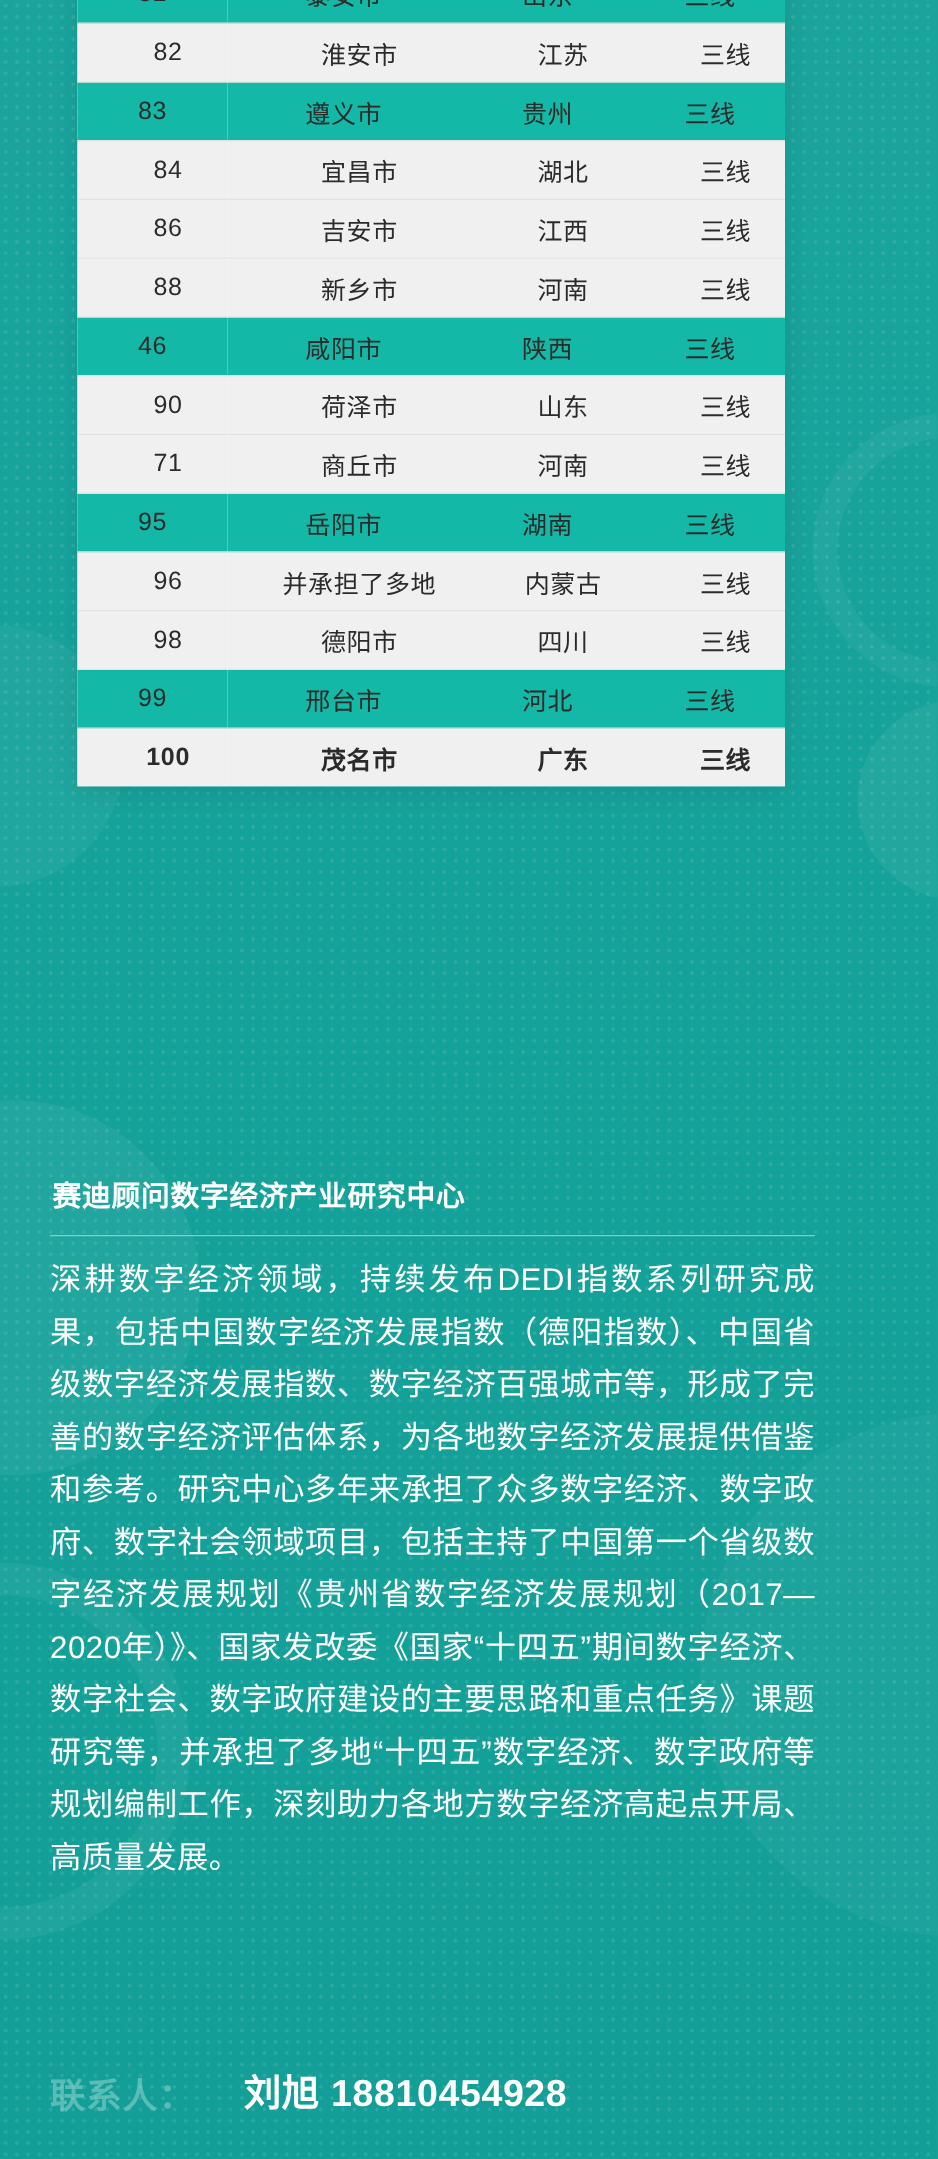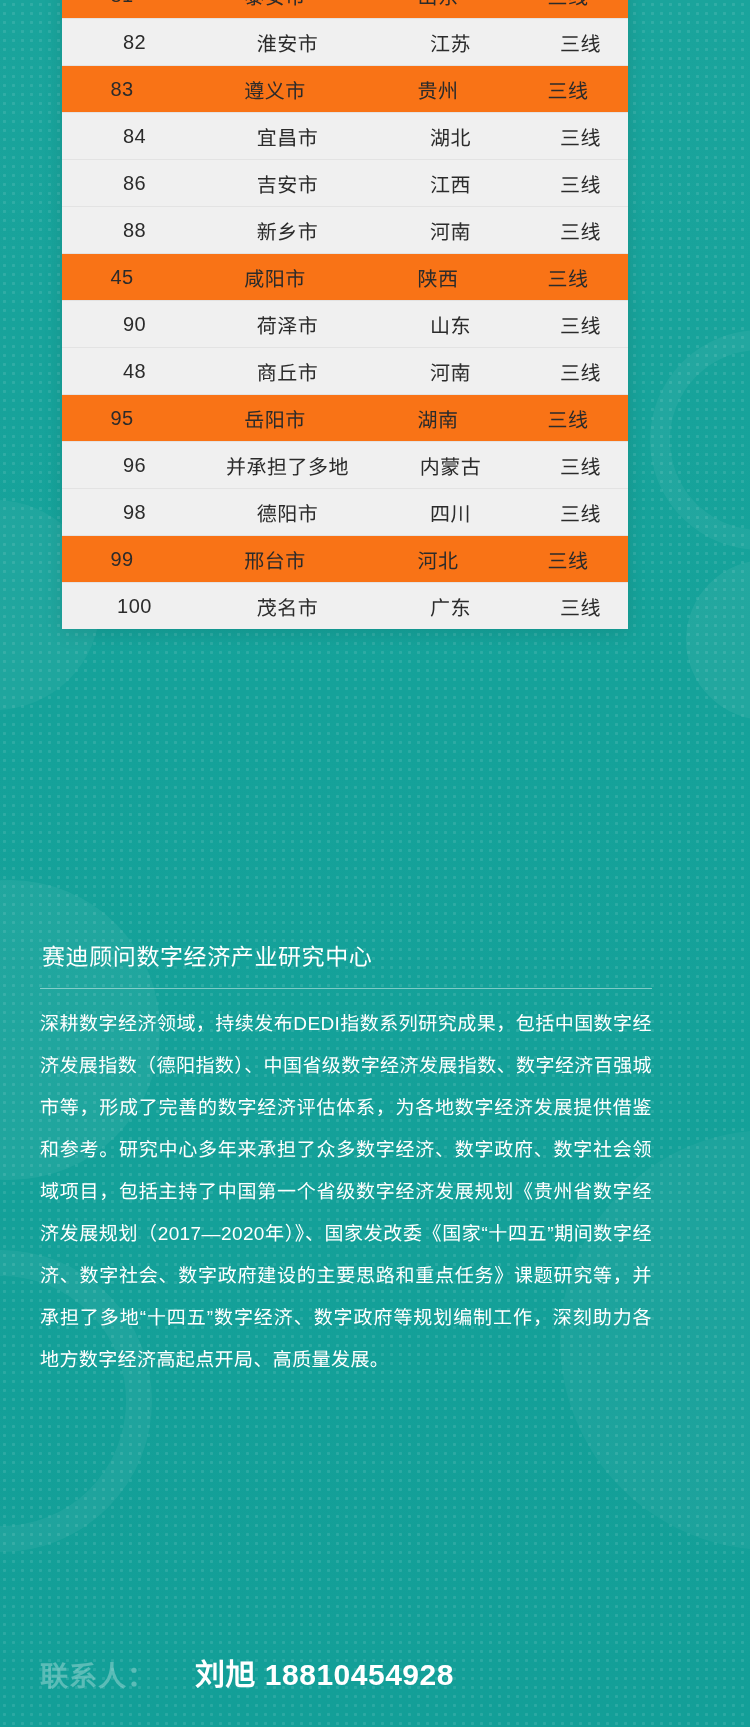--- a/index.html
+++ b/index.html
@@ -66,46 +66,46 @@
   table.rank-table td {
     height: 44px;
     text-align: center;
     vertical-align: middle;
     font-size: 20px;
     color: #2b2b2b;
     border-bottom: 1px solid #e3e3e3;
     font-family: "Liberation Sans", sans-serif;
     letter-spacing: 0.5px;
   }
-  table.rank-table tr:last-child td { border-bottom: none; }
-  table.rank-table tr.odd td { background: #f97316; text-align: center; }
+  table.rank-table tr:last-child td { border-bottom: none; font-weight: bold; }
+  table.rank-table tr.odd td { background: #14b8a6; text-align: center; }
   table.rank-table tr.even td { background: #f0f0f0; padding-left: 26px; }
   td.rank-cell { font-size: 22px; }
 
   
   .info-section {
     position: absolute;
     left: 40px;
     top: 938px;
     width: 612px;
     color: #ffffff;
   }
   .info-title {
     font-size: 23px;
-    font-weight: normal;
+    font-weight: bold;
     letter-spacing: 0.6px;
     margin: 0 0 16px 2px;
   }
   .info-rule {
     height: 1px;
     background: rgba(255,255,255,0.45);
     margin: 0 0 14px 0;
   }
   .info-body {
-    font-size: 19px;
+    font-size: 25px;
     line-height: 42px;
     text-align: justify;
     text-justify: inter-ideograph;
     letter-spacing: 0.4px;
     margin: 0;
   }
 
   
   .contact-row {
     position: absolute;
@@ -197,33 +197,33 @@
         <td>江西</td>
         <td>三线</td>
       </tr>
       <tr class="even">
         <td class="rank-cell">88</td>
         <td>新乡市</td>
         <td>河南</td>
         <td>三线</td>
       </tr>
       <tr class="odd">
-        <td class="rank-cell">45</td>
+        <td class="rank-cell">46</td>
         <td>咸阳市</td>
         <td>陕西</td>
         <td>三线</td>
       </tr>
       <tr class="even">
         <td class="rank-cell">90</td>
         <td>荷泽市</td>
         <td>山东</td>
         <td>三线</td>
       </tr>
       <tr class="even">
-        <td class="rank-cell">48</td>
+        <td class="rank-cell">71</td>
         <td>商丘市</td>
         <td>河南</td>
         <td>三线</td>
       </tr>
       <tr class="odd">
         <td class="rank-cell">95</td>
         <td>岳阳市</td>
         <td>湖南</td>
         <td>三线</td>
       </tr>

